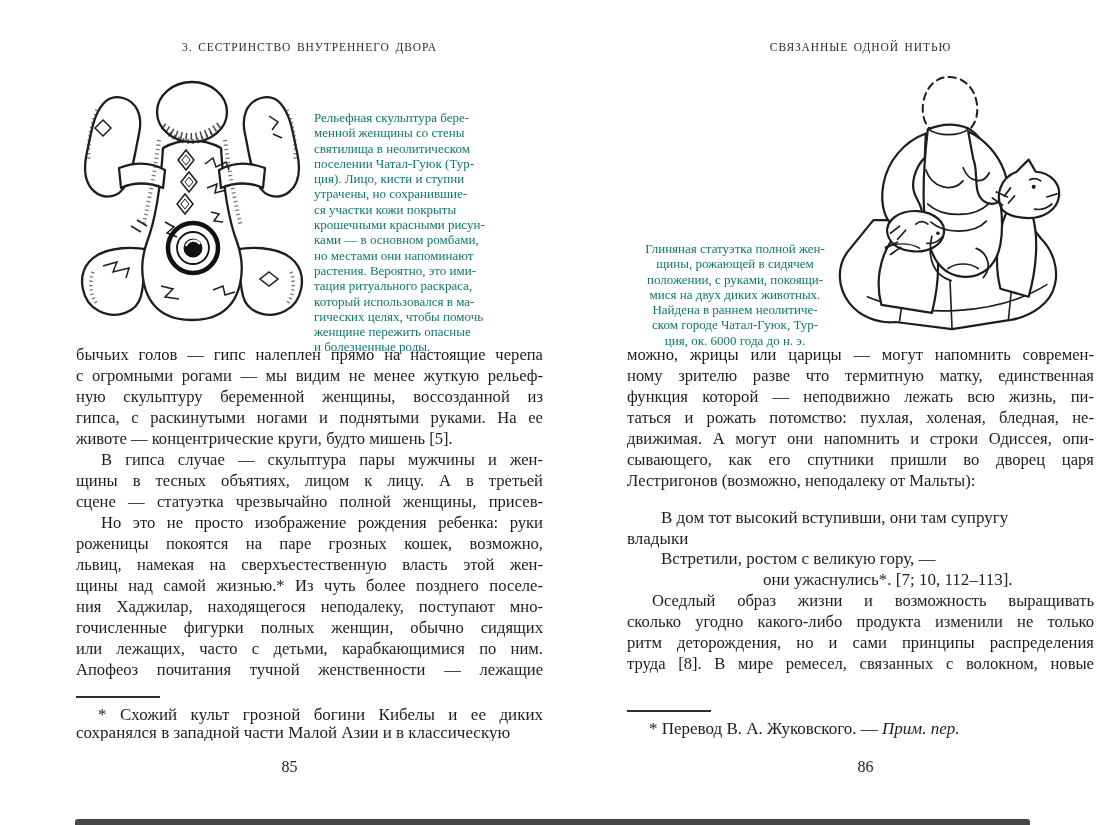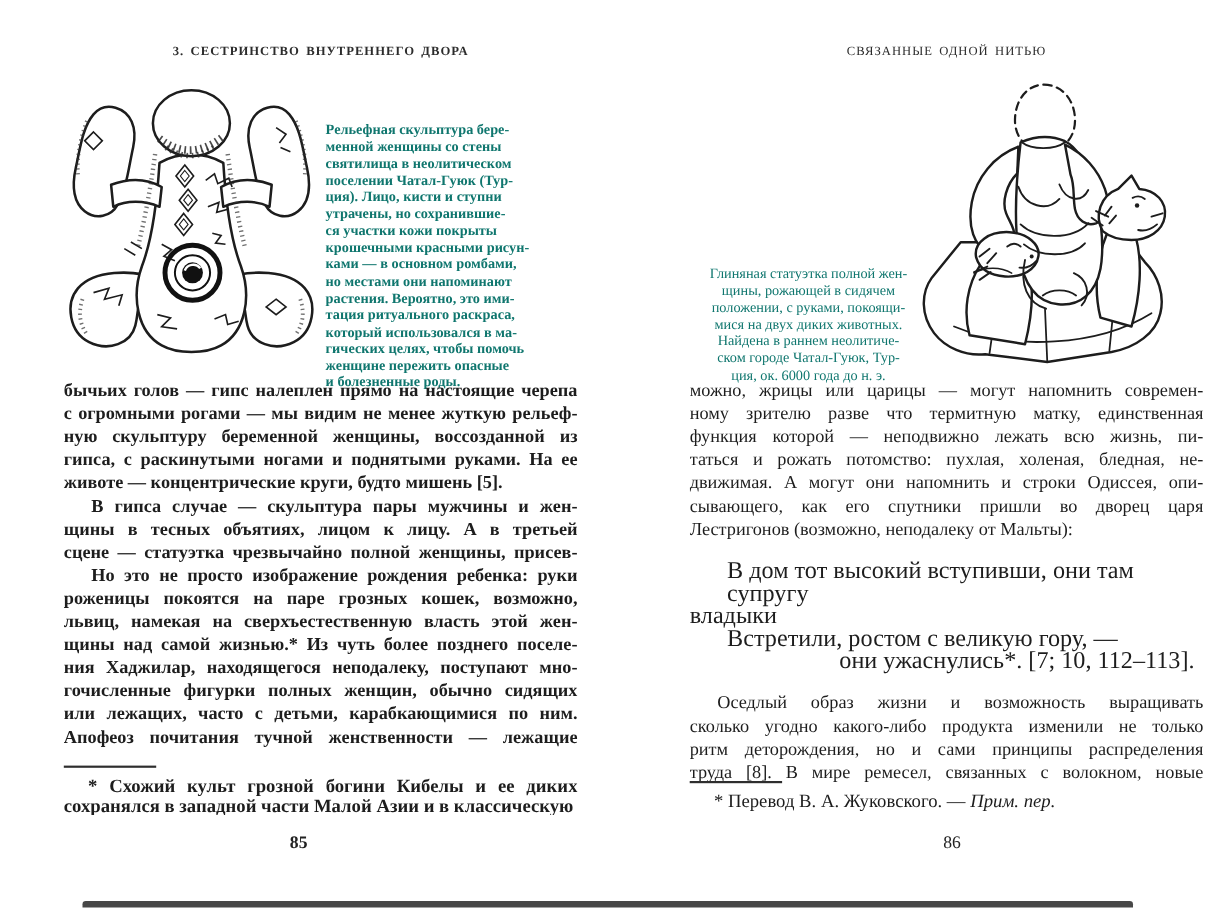--- a/index.html
+++ b/index.html
@@ -1,36 +1,36 @@
 <!DOCTYPE html>
 <html><head>
 <meta charset="utf-8">
 <style>
   html,body{margin:0;padding:0;background:#ffffff;}
   body{width:1100px;height:825px;position:relative;overflow:hidden;
        font-family:"Liberation Serif","DejaVu Serif",serif;color:#1d1d1d;}
   .page{position:absolute;top:0;width:467px;height:825px;}
-  #page-left{left:58px;font-weight:bold;}
+  #page-left{left:76px;}
   #page-right{left:627px;}
   .running-head{position:absolute;top:41px;left:0;right:0;text-align:center;
        font-size:11.5px;letter-spacing:0.9px;word-spacing:2px;color:#2c2c2c;white-space:nowrap;}
   .figure-svg{position:absolute;}
   #fig-left{left:-4px;top:76px;width:240px;height:262px;}
   #fig-right{left:202px;top:70px;width:242px;height:266px;}
   .caption{font-size:13px;line-height:15.3px;color:#0f766e;margin-top:24px;}
   #caption-left{position:absolute;left:238px;top:86px;width:230px;text-align:left;}
   #caption-right{position:absolute;left:-6px;top:217px;width:228px;text-align:center;}
   .body-text{position:absolute;left:0;width:467px;font-size:16.6px;line-height:21px;text-align:left;}
   #body-left{top:344px;}
   #body-right{top:344px;}
   .para{margin:0;}
   .bl{height:21px;overflow:hidden;white-space:normal;}
   .jl{text-align:justify;text-align-last:justify;}
   .fi{text-indent:25px;}
-  .verse{margin-top:17px;margin-bottom:17px;font-size:22px;line-height:20.6px;}
+  .verse{margin-top:17px;font-size:17px;line-height:20.6px;}
   .vq1,.vq3{padding-left:34px;}
   .vq2{text-align:left;padding-right:88px;}
   .vq4{padding-left:136px;}
   .footnote{position:absolute;left:0;width:467px;font-size:17px;line-height:17.5px;}
   #footnote-left{top:696px;}
   #footnote-right{top:710px;}
   .fn-rule{width:84px;border-top:2px solid #2e2e2e;margin-bottom:8px;}
   .footnote .bl{height:17.5px;}
   .footnote .fi{text-indent:22px;}
   .fn-line{text-indent:22px;}

